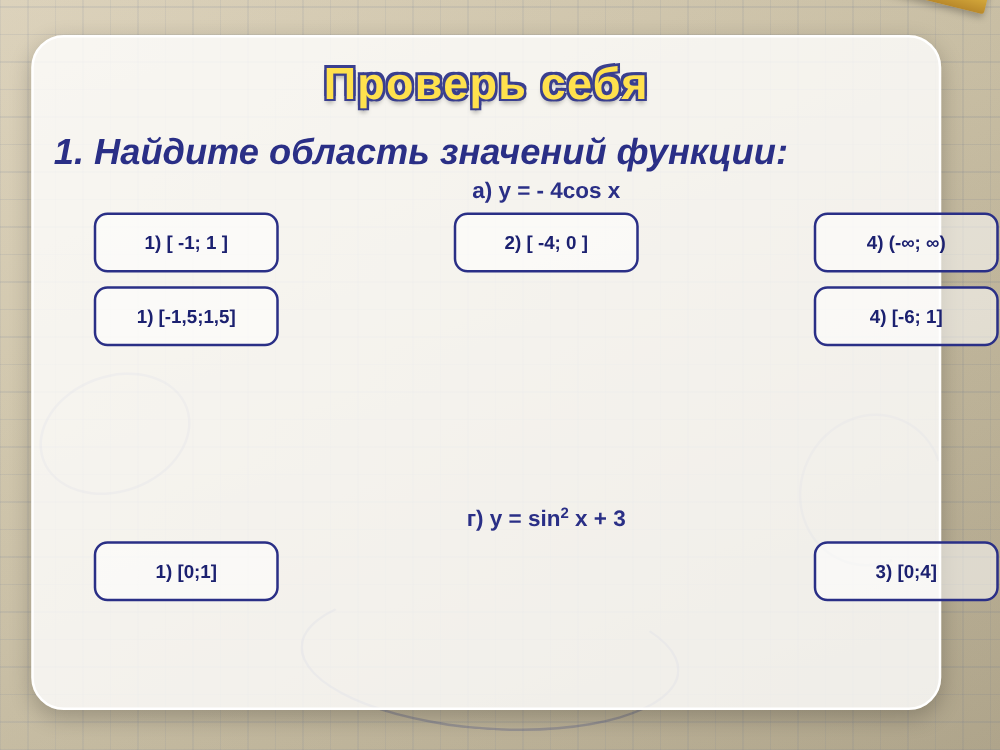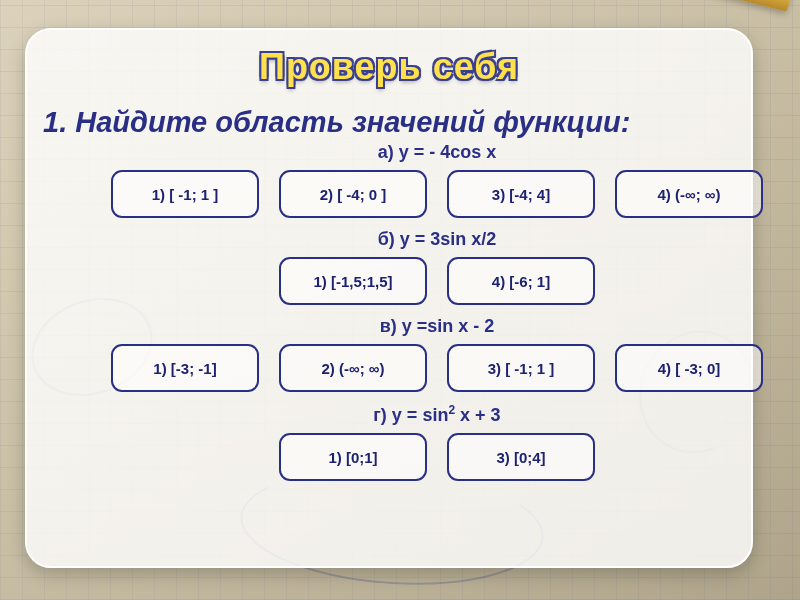--- a/index.html
+++ b/index.html
@@ -126,21 +126,21 @@
     font-size: 18px;
     font-weight: bold;
     color: #2a2f86;
     margin-bottom: 7px;
     font-family: "Liberation Sans", sans-serif;
   }
   .sub sup { font-size: 12px; }
 
   .options {
     display: flex;
-    justify-content: center;
+    justify-content: space-between;
     gap: 20px;
   }
   .opt {
     width: 148px;
     height: 48px;
     border: 2px solid #2a2f86;
     border-radius: 11px;
     background: rgba(255,255,255,0.55);
     display: flex;
     align-items: center;
@@ -166,42 +166,31 @@
 
     <div class="title">Проверь себя</div>
 
     <div class="question">1. Найдите область значений функции:</div>
 
     <div class="group g1">
       <div class="sub">а) y = - 4cos x</div>
       <div class="options">
         <div class="opt">1) [ -1; 1 ]</div>
         <div class="opt">2) [ -4; 0 ]</div>
-        <div class="opt">3) [-4; 4]</div>
         <div class="opt">4) (-∞; ∞)</div>
       </div>
     </div>
 
     <div class="group g2">
-      <div class="sub">б) y = 3sin x/2</div>
       <div class="options">
         <div class="opt">1) [-1,5;1,5]</div>
         <div class="opt">4) [-6; 1]</div>
       </div>
     </div>
 
-    <div class="group g3">
-      <div class="sub">в) y =sin x - 2</div>
-      <div class="options">
-        <div class="opt">1) [-3; -1]</div>
-        <div class="opt">2) (-∞; ∞)</div>
-        <div class="opt">3) [ -1; 1 ]</div>
-        <div class="opt">4) [ -3; 0]</div>
-      </div>
-    </div>
 
     <div class="group g4">
       <div class="sub"><span>г) y = sin</span><sup>2</sup><span> x + 3</span></div>
       <div class="options">
         <div class="opt">1) [0;1]</div>
         <div class="opt">3) [0;4]</div>
       </div>
     </div>
 
   </div>

